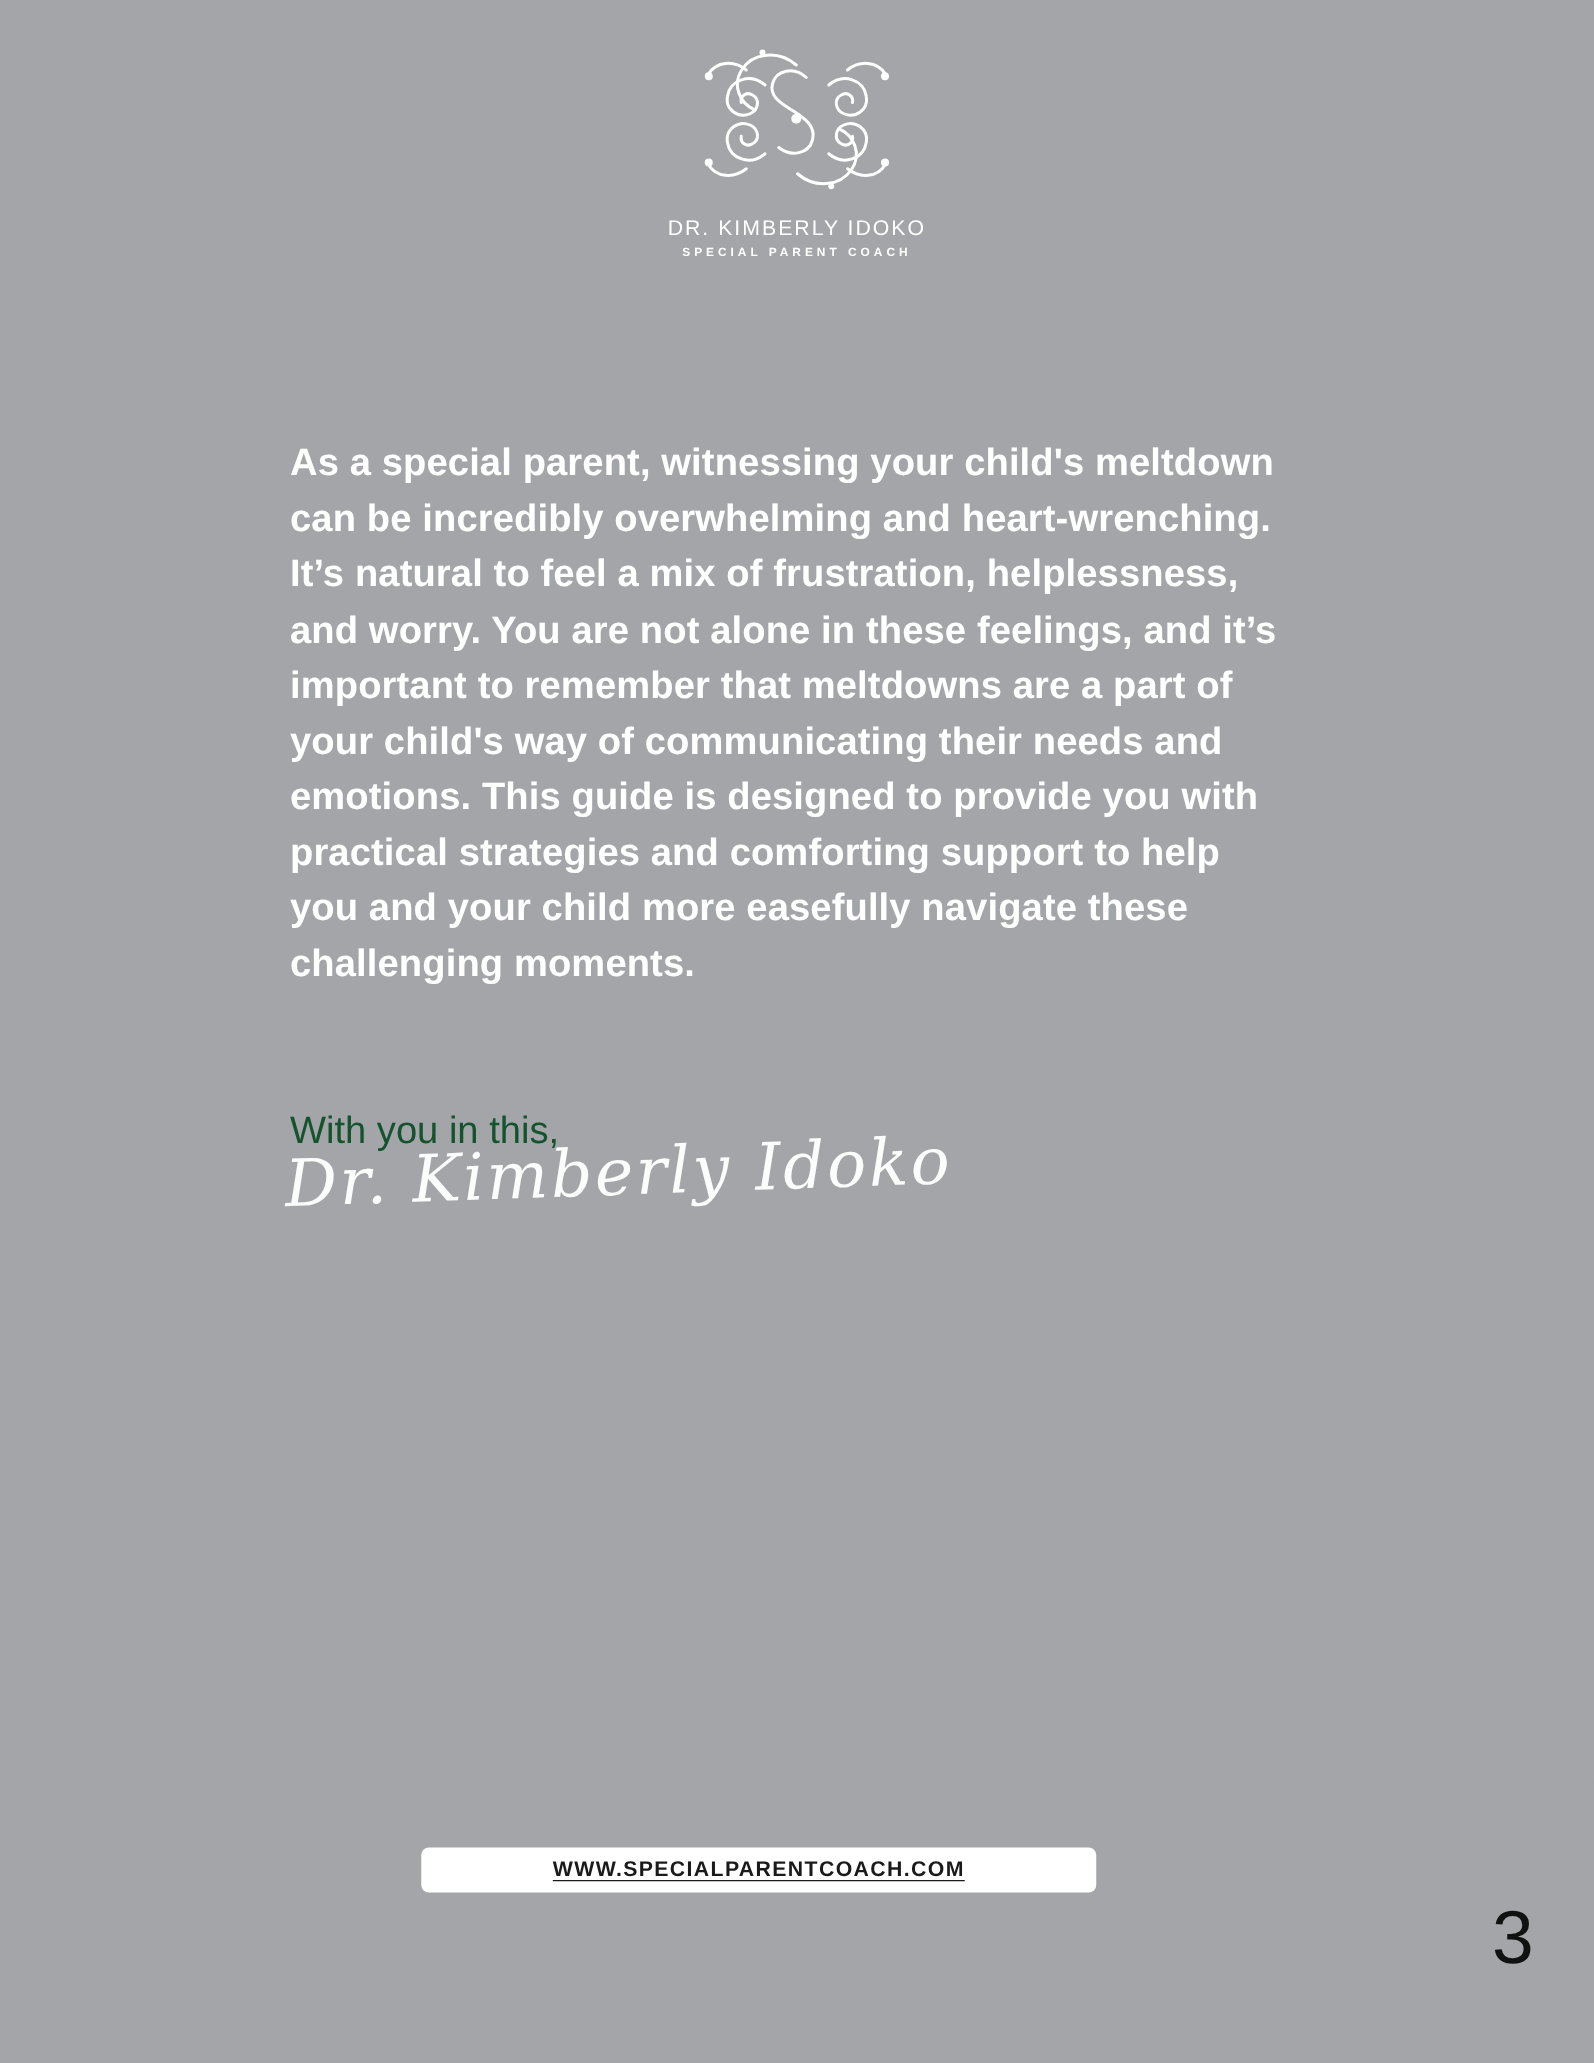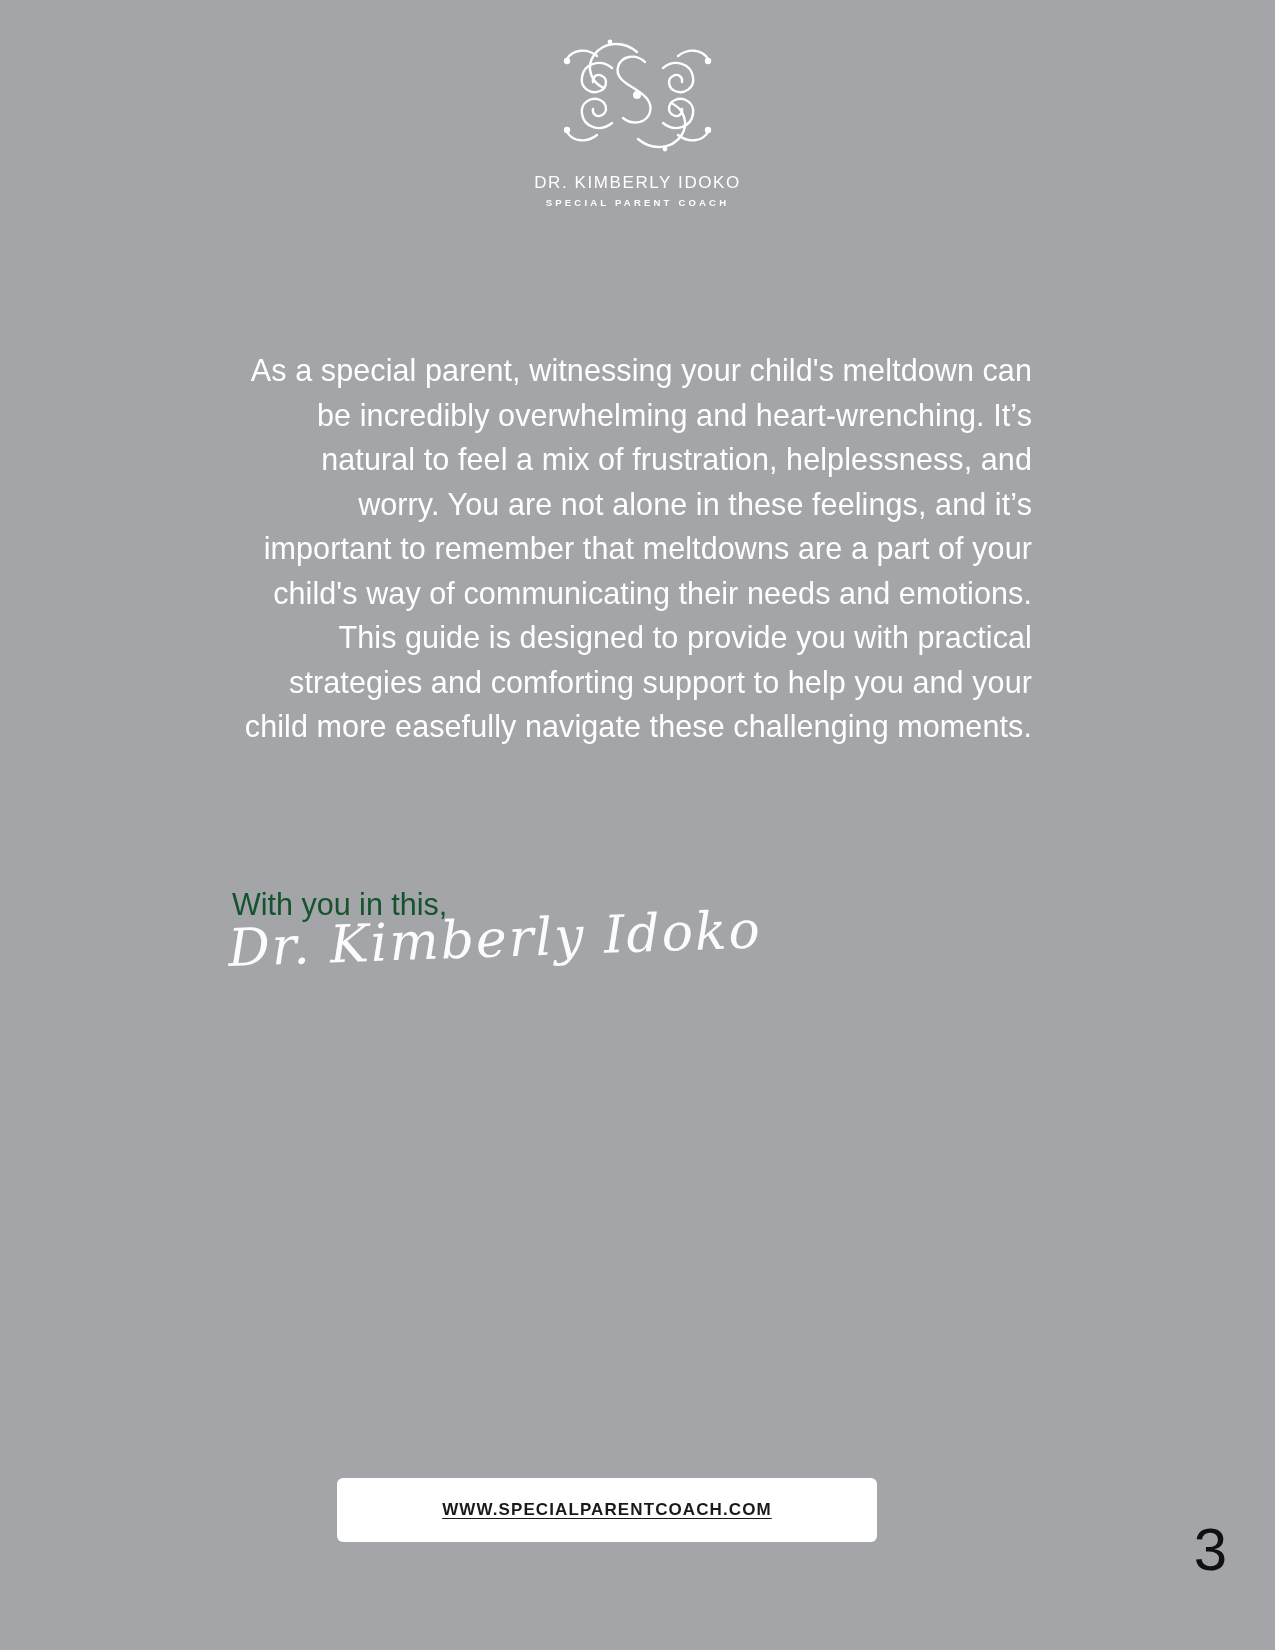--- a/index.html
+++ b/index.html
@@ -55,23 +55,22 @@
 
   
   .body-copy {
     position: absolute;
     top: 348px;
     left: 232px;
     width: 800px;
     color: #ffffff;
     font-size: 30.5px;
     line-height: 44.5px;
-    font-weight: 400;
+    font-weight: 700;
     letter-spacing: 0.1px;
-    text-align: right;
   }
   .closing {
     position: absolute;
     top: 884px;
     left: 232px;
     color: #14532d;
     font-size: 30.5px;
     line-height: 40px;
     font-weight: 400;
   }
@@ -90,21 +89,21 @@
     transform-origin: left center;
     opacity: 0.97;
   }
 
   
   .footer-bar {
     position: absolute;
     left: 337px;
     top: 1478px;
     width: 540px;
-    height: 64px;
+    height: 36px;
     background: #ffffff;
     border-radius: 6px;
     display: flex;
     align-items: center;
     justify-content: center;
   }
   .footer-link {
     color: #1a1a1a;
     font-size: 17px;
     font-weight: 700;

